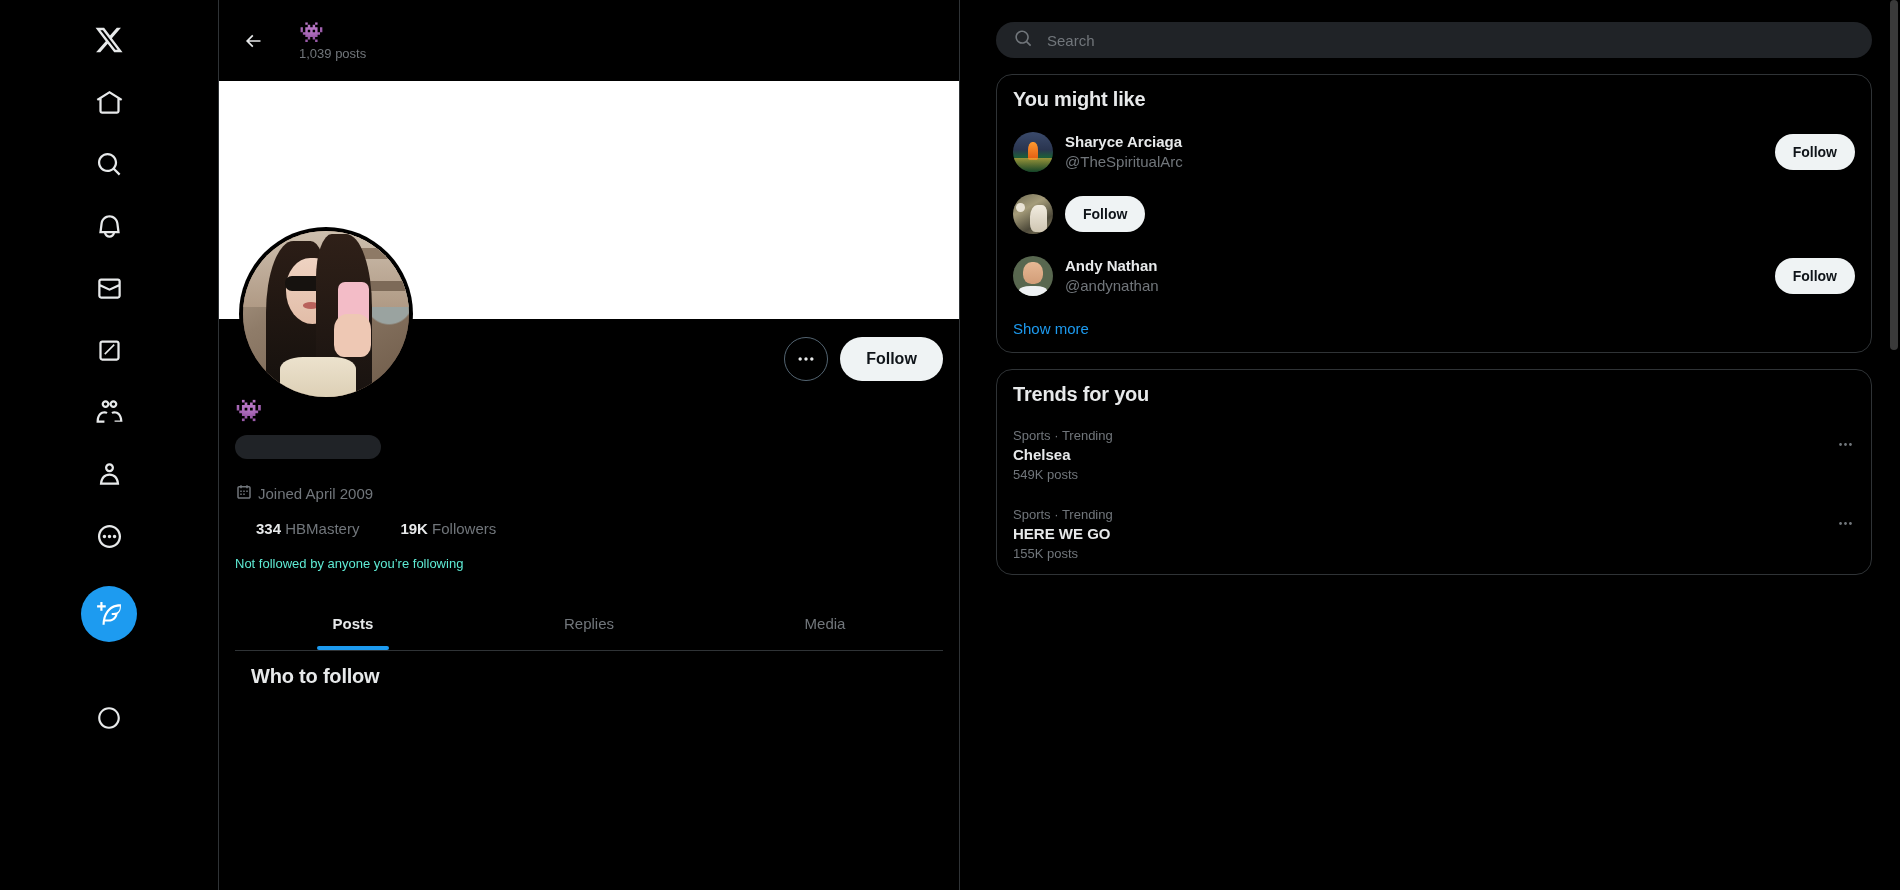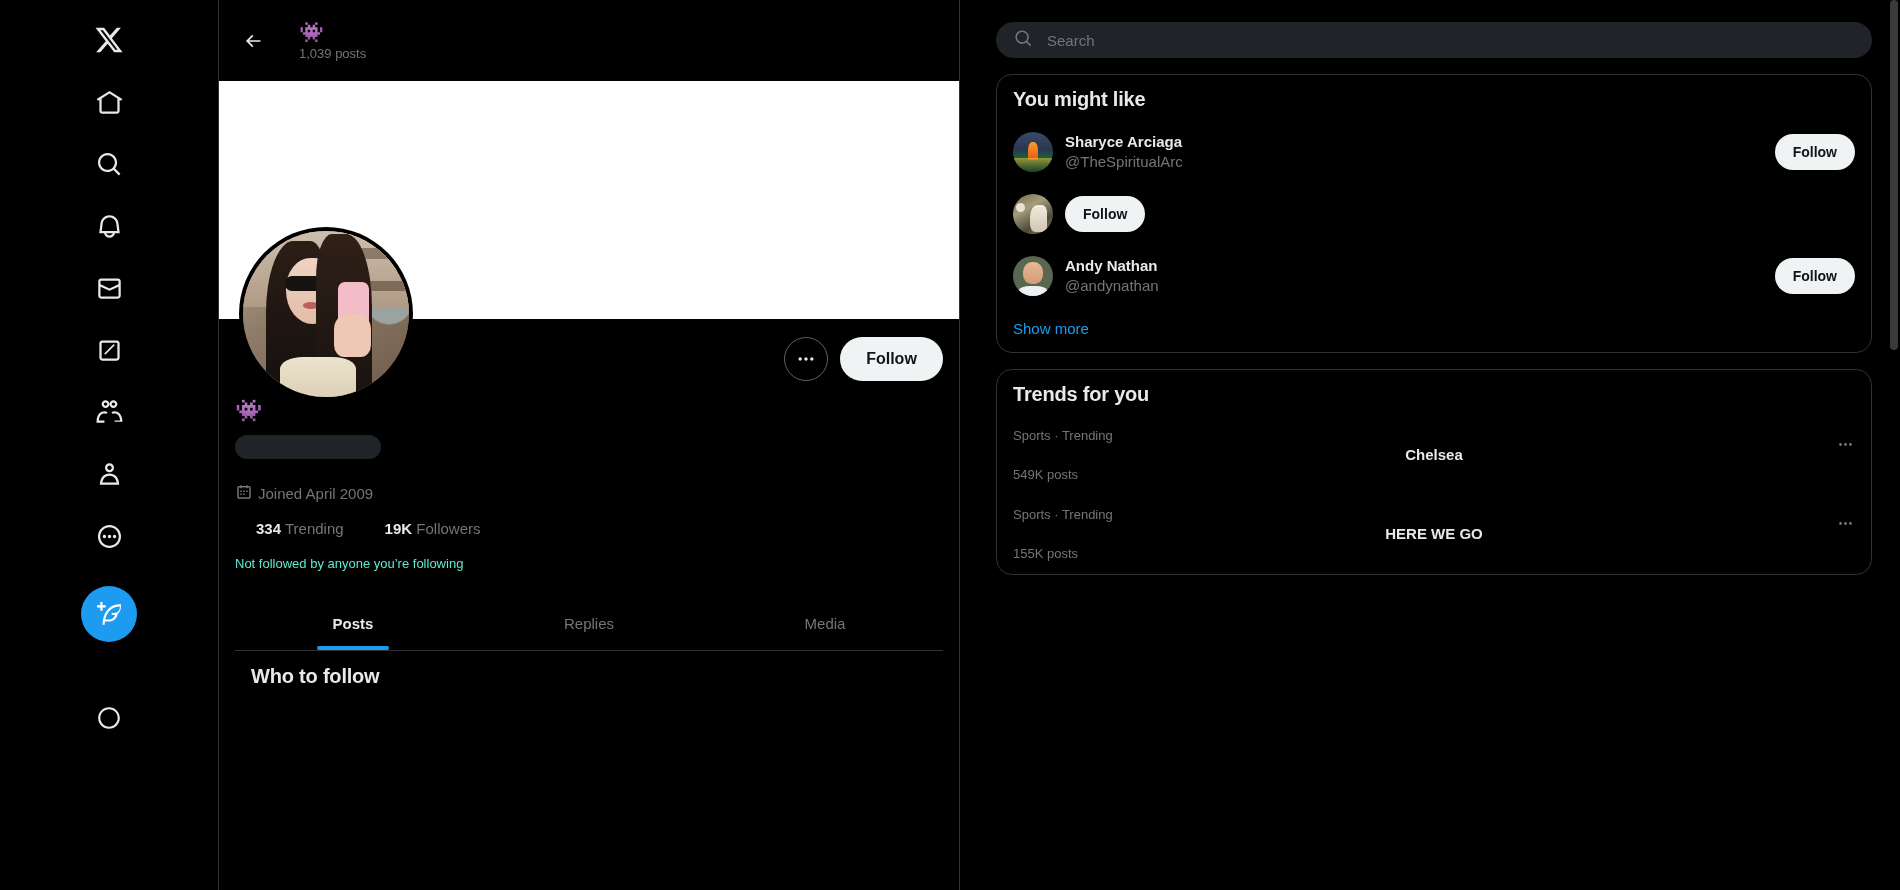--- a/index.html
+++ b/index.html
@@ -180,21 +180,21 @@
   .sugg-handle { font-size: 15px; color: #71767b; line-height: 20px; }
   .sugg-follow {
     background: #eff3f4; color: #0f1419; border: none; border-radius: 9999px;
     height: 36px; padding: 0 18px; font-size: 14px; font-weight: bold; cursor: pointer;
     font-family: "Liberation Sans", sans-serif;
   }
   .showmore { color: #1d9bf0; font-size: 15px; padding: 13px 16px 15px; cursor: pointer; }
 
   .trend { padding: 11px 16px 12px; position: relative; cursor: pointer; }
   .trend-cat { font-size: 13px; color: #71767b; line-height: 17px; }
-  .trend-name { font-size: 15px; font-weight: bold; line-height: 20px; margin-top: 1px; text-align: center; }
+  .trend-name { font-size: 15px; font-weight: bold; line-height: 20px; margin-top: 1px; }
   .trend-count { font-size: 13px; color: #71767b; line-height: 17px; margin-top: 1px; }
   .trend-more {
     position: absolute; right: 10px; top: 12px;
     width: 32px; height: 32px; border-radius: 50%;
     display: flex; align-items: center; justify-content: center; cursor: pointer;
   }
   .trend-more svg { width: 17px; height: 17px; fill: #71767b; }
 
   .scrollbar {
     position: absolute; right: 2px; top: 0; width: 8px; height: 890px;
@@ -319,21 +319,21 @@
           <svg viewBox="0 0 24 24">
               <path d="M7 4V3h2v1h6V3h2v1h1.5C19.89 4 21 5.12 21 6.5v12c0 1.38-1.11 2.5-2.5 2.5h-13C4.12 21 3 19.88 3 18.5v-12C3 5.12 4.12 4 5.5 4H7zm0 2H5.5c-.27 0-.5.22-.5.5v12c0 .28.23.5.5.5h13c.28 0 .5-.22.5-.5v-12c0-.28-.22-.5-.5-.5H17v1h-2V6H9v1H7V6zm0 4h2v2H7v-2zm4 0h2v2h-2v-2zm4 0h2v2h-2v-2zm-8 4h2v2H7v-2zm4 0h2v2h-2v-2z"></path>
             </svg>
         </span>
         <span>Joined April 2009</span>
       </div>
 
       <div class="stats">
         <div class="stat">
           <b>334</b>
-          <span>Trending</span>
+          <span>HBMastery</span>
         </div>
         <div class="stat">
           <b>19K</b>
           <span>Followers</span>
         </div>
       </div>
 
       <div class="notfollowed">Not followed by anyone you’re following</div>
 
       <div class="tabs">

